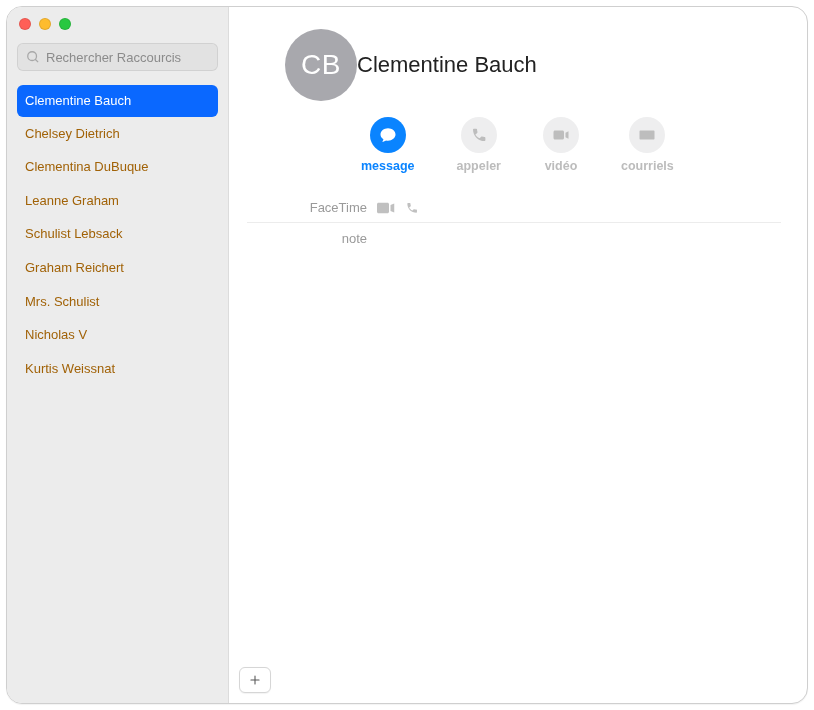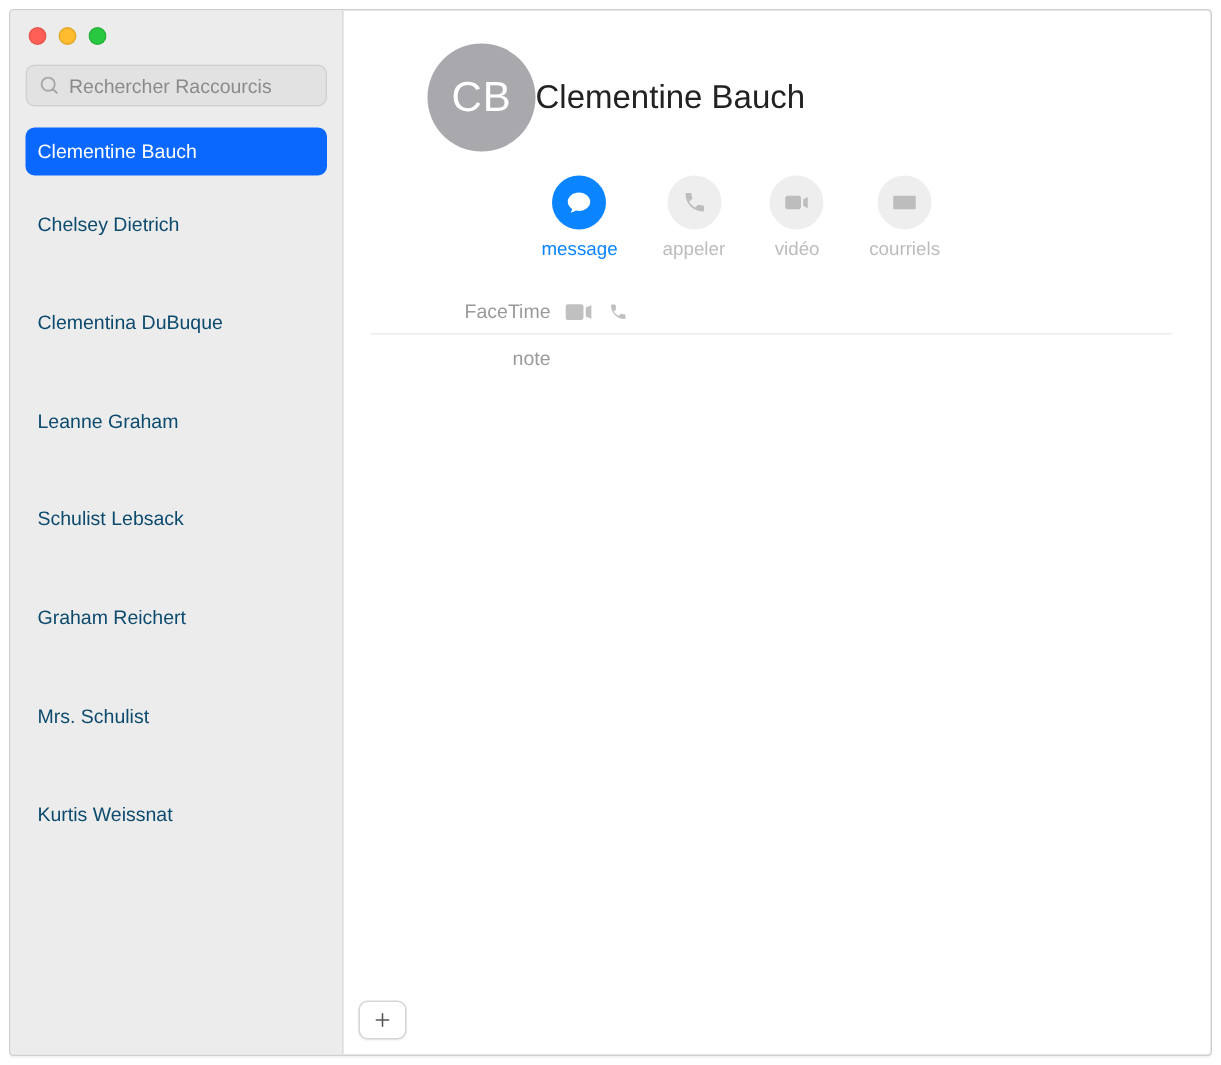--- a/index.html
+++ b/index.html
@@ -13,21 +13,21 @@
       width: 814px;
       height: 710px;
       background: #fff;
       position: relative;
       overflow: hidden;
     }
     .window {
       position: absolute;
       inset: 6px;
       border: 1px solid #cfcfcf;
-      border-radius: 3px;
+      border-radius: 16px;
       overflow: hidden;
       display: flex;
       flex-direction: column;
       box-shadow: 0 1px 1px rgba(0,0,0,0.05);
       background: #fff;
     }
     .titlebar {
       height: 28px;
       display: flex;
       align-items: center;
@@ -82,23 +82,23 @@
       color: #333;
       width: 100%;
     }
     .search-input::placeholder { color: #8b8b8b; }
 
     .contact-list {
       list-style: none;
       padding: 2px 0;
     }
     .contact-item {
-      padding: 25px 18px;
+      padding: 9px 18px;
       font-size: 13px;
-      color: #0c4a6e;
+      color: #a16207;
       cursor: default;
       line-height: 1.2;
     }
     .contact-item.selected {
       background: #0a68ff;
       color: #fff;
       border-radius: 6px;
       margin: 0 10px;
       padding: 8px 8px;
     }
@@ -129,23 +129,24 @@
       letter-spacing: 0.5px;
     }
     .contact-name {
       font-size: 22px;
       font-weight: 400;
       color: #222;
     }
 
     .actions-row {
       display: flex;
-      gap: 30px;
+      gap: 42px;
       justify-content: flex-start;
       padding: 16px 0 14px 132px;
+      font-weight: bold;
     }
     .action-btn {
       display: flex;
       flex-direction: column;
       align-items: center;
       gap: 6px;
       cursor: default;
     }
     .action-icon-circle {
       width: 36px;
@@ -259,20 +260,21 @@
         <input class="search-input" type="text" placeholder="Rechercher Raccourcis" style="">
       </div>
       <ul class="contact-list">
           <li class="contact-item selected">Clementine Bauch</li>
           <li class="contact-item">Chelsey Dietrich</li>
           <li class="contact-item">Clementina DuBuque</li>
           <li class="contact-item">Leanne Graham</li>
           <li class="contact-item">Schulist Lebsack</li>
           <li class="contact-item">Graham Reichert</li>
           <li class="contact-item">Mrs. Schulist</li>
+          <li class="contact-item">Nicholas V</li>
           <li class="contact-item">Kurtis Weissnat</li>
         </ul>
     </aside>
 
     <section class="content">
 
       <div class="header-row">
         <div class="avatar">
           <span>CB</span>
         </div>

